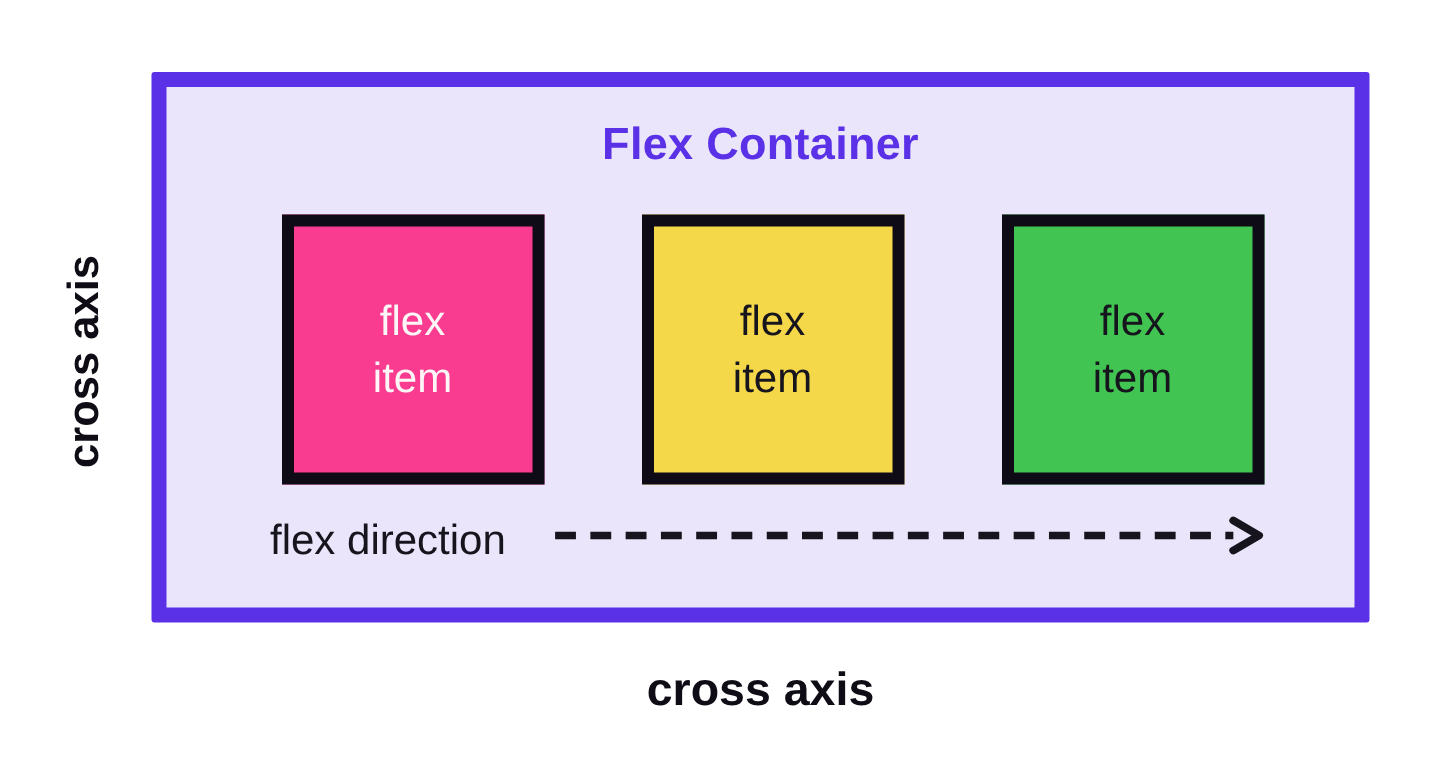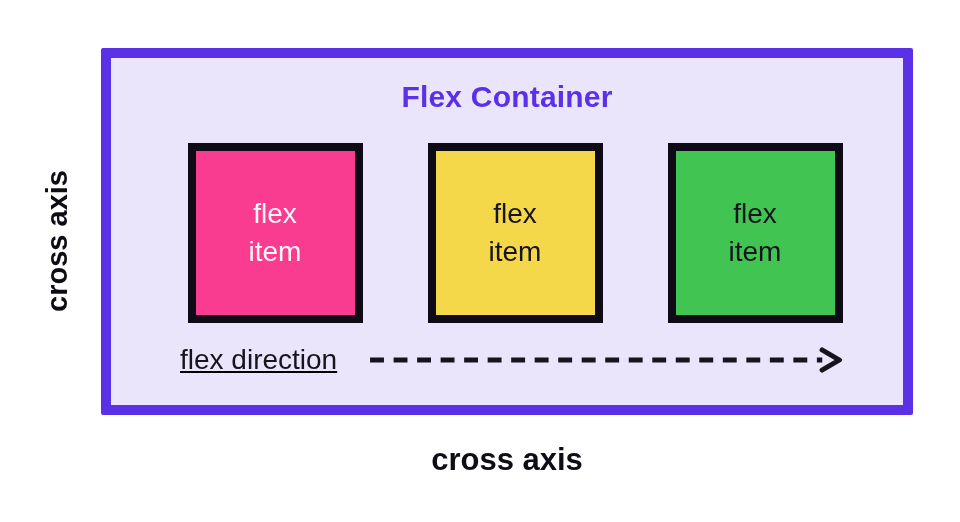--- a/index.html
+++ b/index.html
@@ -51,22 +51,20 @@
     font-size: 28px;
     line-height: 38px;
     text-align: center;
     white-space: pre-line;
     font-weight: 500;
   }
   .direction-row {
     position: absolute;
     left: 69px; right: 56px; top: 286px;
     display: flex;
-    align-items: center;
-    text-decoration: underline;
   }
   .direction-label {
     font-size: 28px;
     font-weight: 500;
     color: #16141c;
     margin-right: 32px;
     white-space: nowrap;
   }
   .direction-arrow {
     flex: 1;

